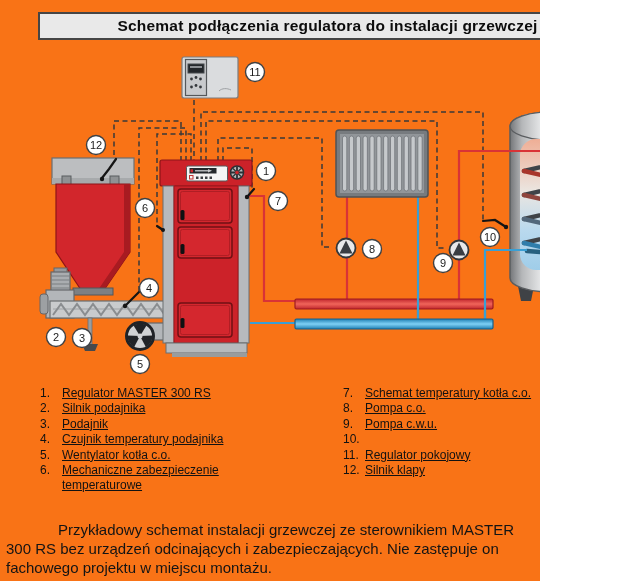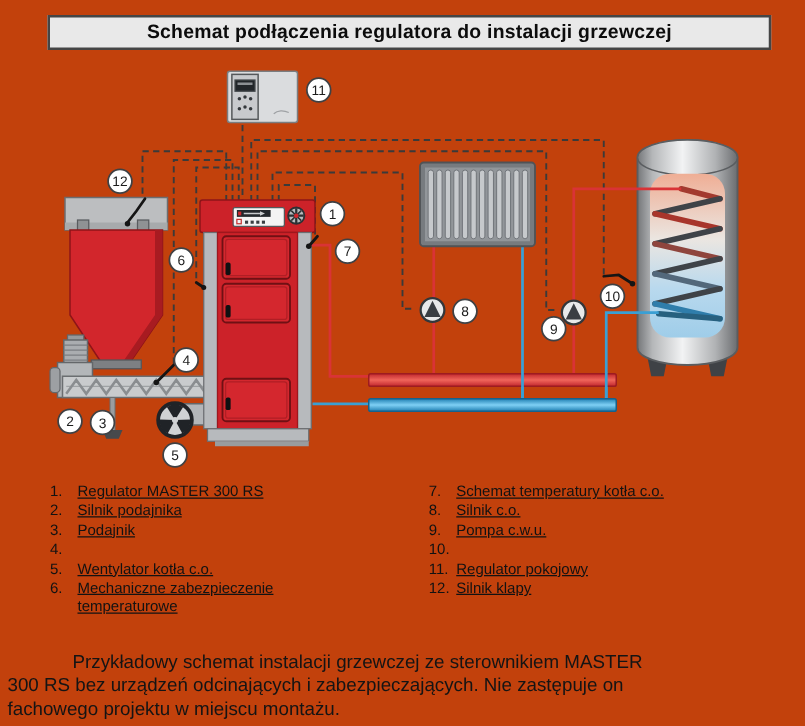--- a/index.html
+++ b/index.html
@@ -1,16 +1,16 @@
 <!DOCTYPE html>
 <html><head>
 <meta charset="utf-8">
 <style>
   html,body{margin:0;padding:0;background:#fff;}
-  .page{position:relative;width:644px;height:581px;background:#c2410c;overflow:hidden;
+  .page{position:relative;width:540px;height:581px;background:#f97316;overflow:hidden;
         font-family:"Liberation Sans",sans-serif;}
   .title-box{position:absolute;left:38px;top:12px;width:579px;height:28px;box-sizing:border-box;
         background:#e9e9e9;border:2px solid #454545;display:flex;align-items:center;justify-content:center;
         font-size:15.5px;font-weight:bold;color:#0c0c0c;letter-spacing:.2px;}
   .diagram{position:absolute;left:0;top:45px;width:644px;height:340px;}
   svg text{font-family:"Liberation Sans",sans-serif;}
   .callout-num{font-size:11px;fill:#1c1c1c;}
   .legend{position:absolute;top:386px;font-size:12px;color:#121212;line-height:15.4px;}
   .legend.col-left{left:40px;width:262px;}
   .legend.col-right{left:343px;width:280px;}
@@ -294,39 +294,40 @@
     <div class="legend-row">
         <span class="num">2.</span>
         <span class="lbl">Silnik podajnika</span>
       </div>
     <div class="legend-row">
         <span class="num">3.</span>
         <span class="lbl">Podajnik</span>
       </div>
     <div class="legend-row">
         <span class="num">4.</span>
+        <span class="lbl">Czujnik temperatury podajnika</span>
       </div>
     <div class="legend-row">
         <span class="num">5.</span>
         <span class="lbl">Wentylator kotła c.o.</span>
       </div>
     <div class="legend-row">
         <span class="num">6.</span>
         <span class="lbl">Mechaniczne zabezpieczenie temperaturowe</span>
       </div>
   </div>
 
   <div class="legend col-right">
     <div class="legend-row">
         <span class="num">7.</span>
         <span class="lbl">Schemat temperatury kotła c.o.</span>
       </div>
     <div class="legend-row">
         <span class="num">8.</span>
-        <span class="lbl">Silnik c.o.</span>
+        <span class="lbl">Pompa c.o.</span>
       </div>
     <div class="legend-row">
         <span class="num">9.</span>
         <span class="lbl">Pompa c.w.u.</span>
       </div>
     <div class="legend-row">
         <span class="num">10.</span>
       </div>
     <div class="legend-row">
         <span class="num">11.</span>

